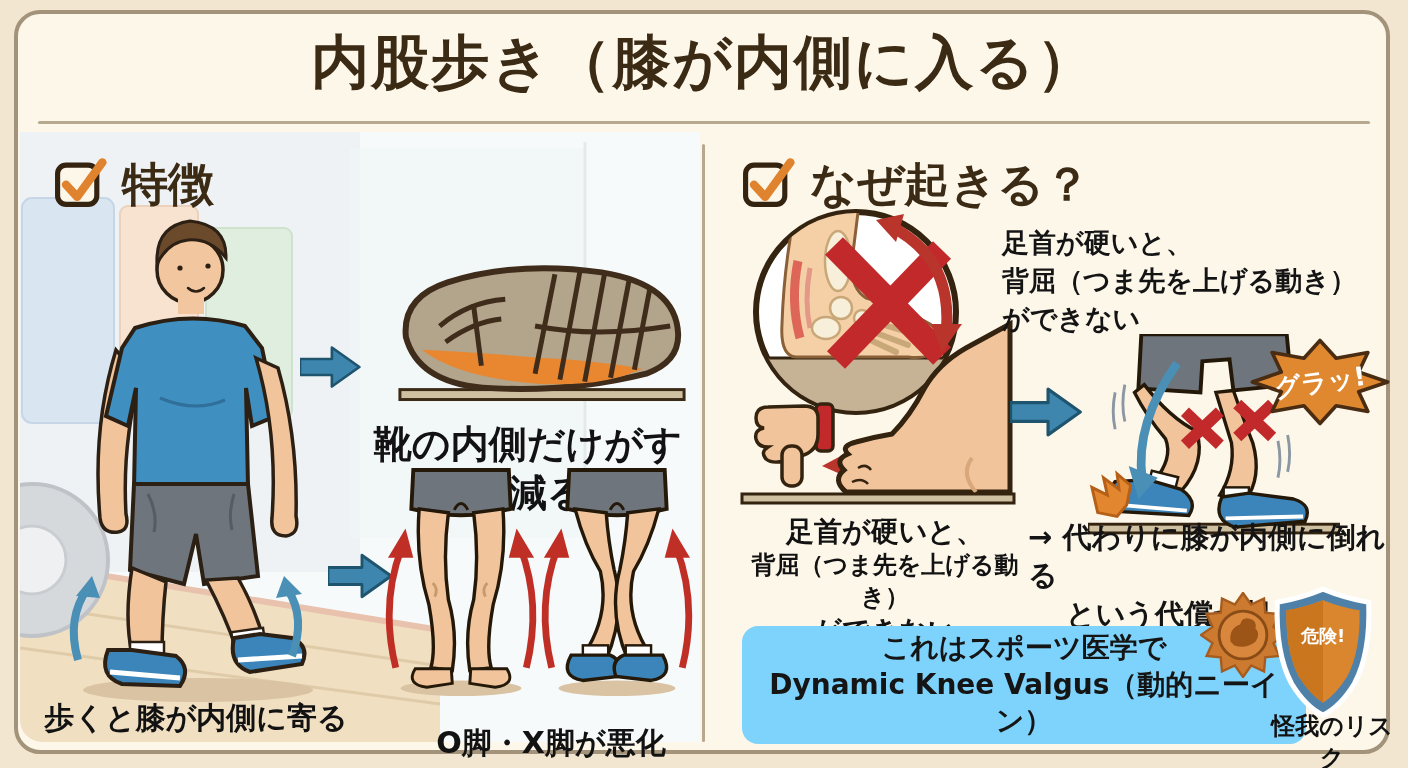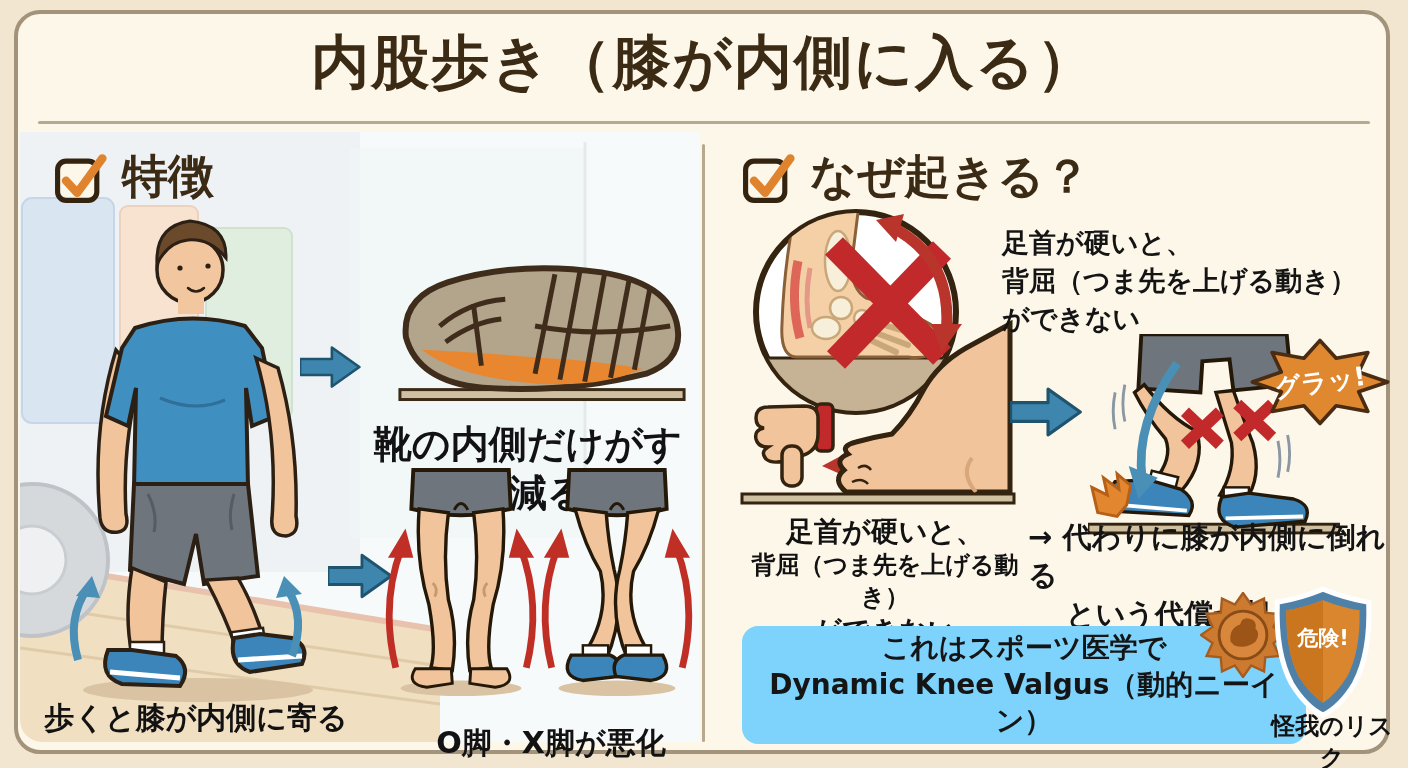--- a/index.html
+++ b/index.html
@@ -15,21 +15,21 @@
     background:#fdf7ea;border:4px solid #a2937a;border-radius:26px;
     box-sizing:border-box;
   }
   .title{
     left:0;right:0;top:24px;text-align:center;
     font-size:58px;font-weight:900;color:#3b2a14;letter-spacing:2px;
   }
   .hdiv{left:38px;right:38px;top:121px;height:3px;background:#b7a98f;border-radius:2px;}
   .vdiv{left:702px;top:144px;width:3px;height:598px;background:#b7a98f;border-radius:2px;}
   .section-h{display:flex;align-items:center;gap:14px;}
-  .section-h .txt{font-size:46px;font-weight:900;color:#3b2a14;}
+  .section-h .txt{font-size:46px;font-weight:900;color:#3b2a14;margin-top:8px;}
   .gym{
     left:20px;top:132px;width:680px;height:610px;
     border-radius:0 0 0 22px;overflow:hidden;background:#f7fafb;
   }
   .caption{font-weight:900;color:#121212;text-align:center;line-height:1.3;}
   .stiff-top{left:1002px;top:224px;width:396px;font-size:27px;font-weight:900;line-height:1.4;text-align:left;}
   .stiff-bottom{left:732px;top:514px;width:306px;}
   .stiff-bottom .big{font-size:28px;}
   .stiff-bottom .small{font-size:24px;}
   .consequence{left:1028px;top:518px;width:370px;font-size:29px;font-weight:900;line-height:1.32;text-align:left;}
@@ -42,21 +42,21 @@
   }
   .burst-wrap{left:1246px;top:336px;width:148px;height:92px;}
   .burst-wrap .label{
     position:absolute;left:0;top:0;width:100%;height:100%;
     display:flex;align-items:center;justify-content:center;
     font-size:26px;font-weight:900;color:#ffffff;transform:rotate(-8deg);
   }
   .shield-wrap{left:1272px;top:586px;width:102px;height:132px;}
   .shield-wrap .label{
     position:absolute;left:0;top:38px;width:100%;text-align:center;
-    font-size:21px;font-weight:900;color:#ffffff;
+    font-size:18px;font-weight:900;color:#ffffff;
   }
   .risk{left:1266px;top:710px;width:132px;font-size:24px;font-weight:900;text-align:center;color:#121212;}
 </style>
 </head>
 <body>
 
 <div class="abs card"></div>
 
 <div class="abs title">内股歩き（膝が内側に入る）</div>
 <div class="abs hdiv"></div>

